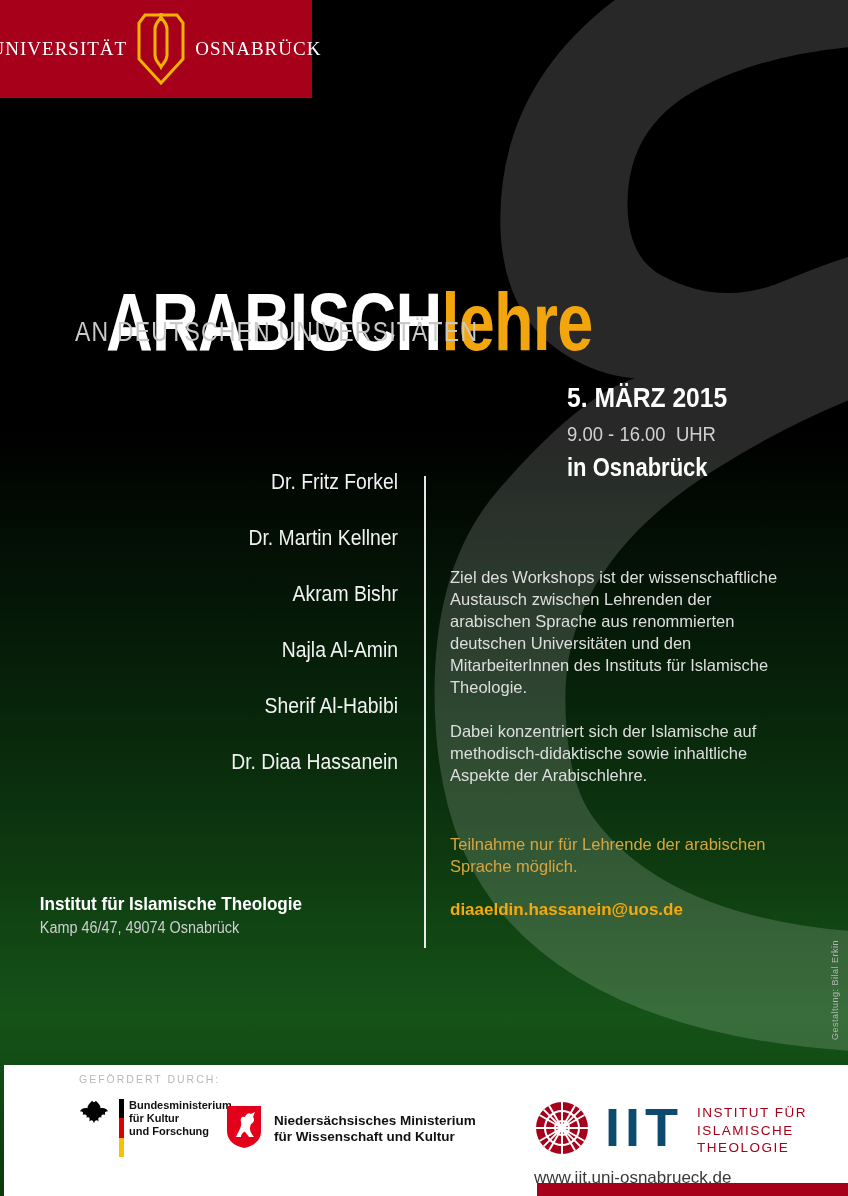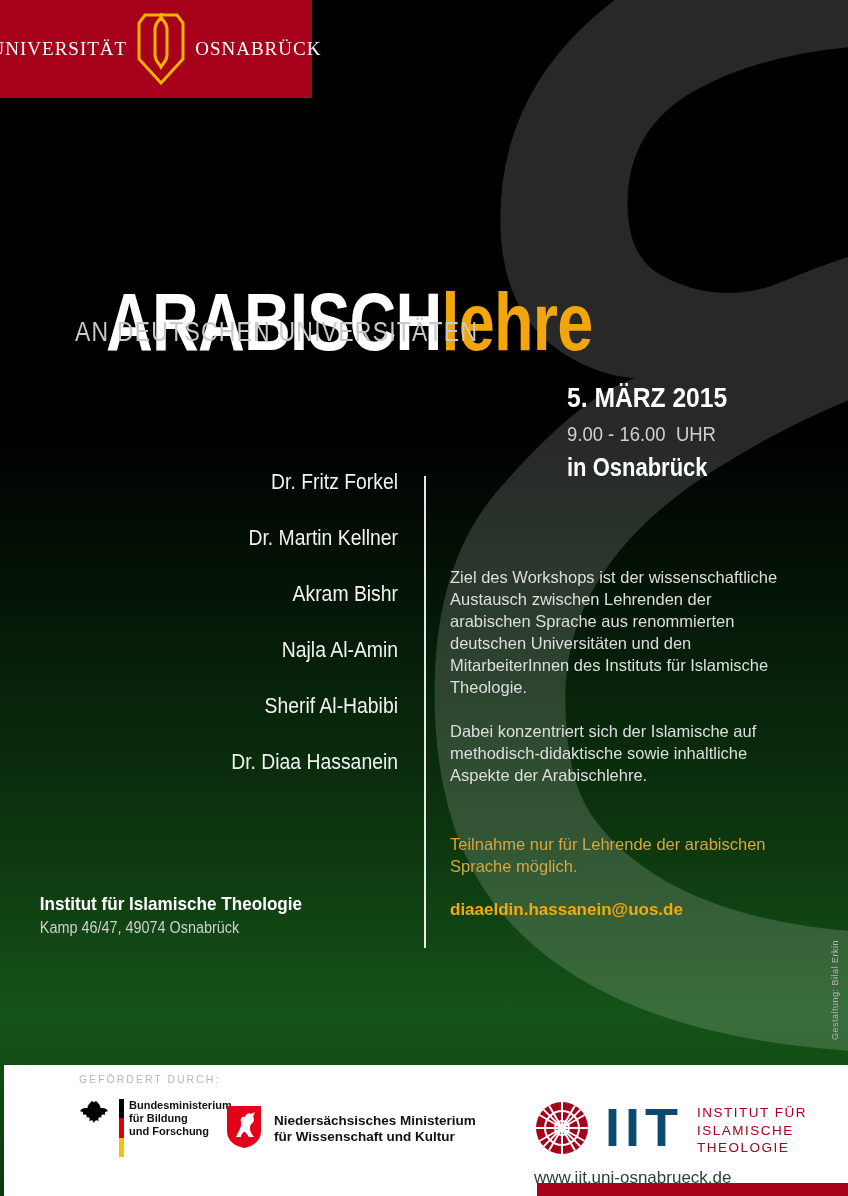--- a/index.html
+++ b/index.html
@@ -131,21 +131,21 @@
           <circle cx="16" cy="9" r="2.4" fill="#000"></circle>
         </svg>
       </span>
       <span class="stripe">
           <i class="s-black"></i>
           <i class="s-red"></i>
           <i class="s-gold"></i>
         </span>
       <span class="b-text">
         <div>Bundesministerium</div>
-        <div>für Bildung</div>
+        <div>für Kultur</div>
         <div>und Forschung</div>
       </span>
     </div>
 
     <div class="nds">
       <span>
         <svg width="36" height="44" viewBox="0 0 36 44">
           <path d="M1 1 H35 V26 C35 36 27 41 18 43 C9 41 1 36 1 26 Z" fill="#e2001a"></path>
           <path d="M10 32 C13 25 16 22 15 17 C14 13 16 11 19 12 C20 9 23 7 25 9 L29 7 L27 12 C29 14 28 18 25 19 C23 24 24 27 28 32 L23 32 C20 28 19 26 18 27 C16 28 15 30 15 32 Z" fill="#fff"></path>
         </svg>

